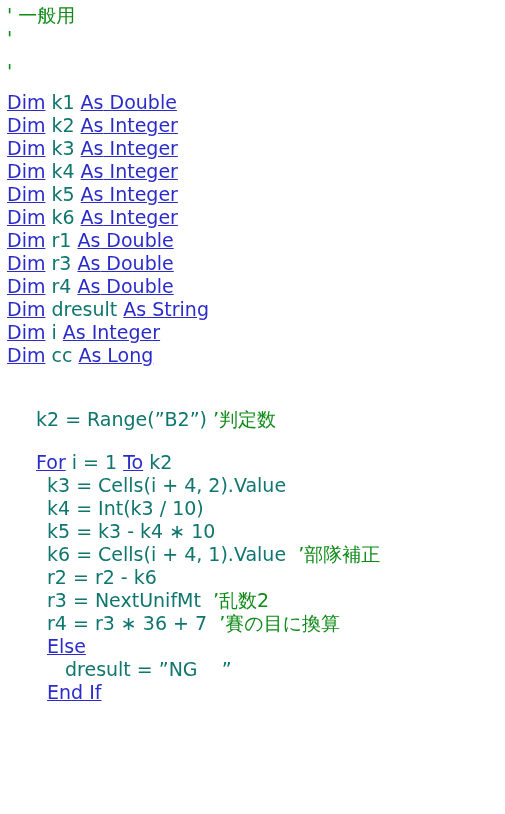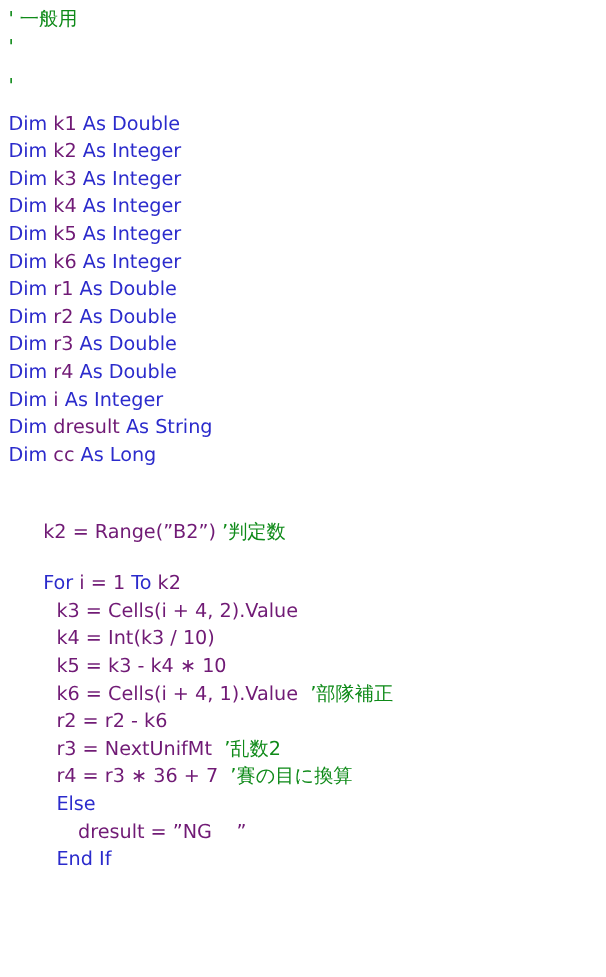--- a/index.html
+++ b/index.html
@@ -15,30 +15,30 @@
   }
   #code-view {
     position: relative;
     width: 505px;
     height: 814px;
     background: #ffffff;
     padding: 0;
     box-sizing: border-box;
   }
   .code-line {
-    font-size: 16px;
+    font-size: 19px;
     line-height: 23px;
     height: 23px;
     white-space: pre;
     color: #000000;
     letter-spacing: 0px;
   }
   .tok { white-space: pre; }
-  .tok-kw   { color: #2B2BCC; }
-  .tok-plain{ color: #701a75; }
+  .tok-kw   { color: #2B2BCC; text-decoration: underline; }
+  .tok-plain{ color: #0f766e; }
   .tok-cmt  { color: #0E8A18; }
 
   
   .block-comments { padding-top: 4px; padding-left: 7px; }
   .block-decl     { padding-top: 8px; padding-left: 7px; }
   .block-body     { padding-top: 41px; padding-left: 7px; }
 
   .spacer-sm { height: 10px; }
   .spacer-md { height: 20px; }
 
@@ -59,25 +59,24 @@
   </div>
 
   <div class="block-decl">
     <div class="code-line"><span class="tok tok-kw">Dim</span><span class="tok tok-plain"> k1 </span><span class="tok tok-kw">As</span><span class="tok tok-kw"> Double</span></div>
     <div class="code-line"><span class="tok tok-kw">Dim</span><span class="tok tok-plain"> k2 </span><span class="tok tok-kw">As</span><span class="tok tok-kw"> Integer</span></div>
     <div class="code-line"><span class="tok tok-kw">Dim</span><span class="tok tok-plain"> k3 </span><span class="tok tok-kw">As</span><span class="tok tok-kw"> Integer</span></div>
     <div class="code-line"><span class="tok tok-kw">Dim</span><span class="tok tok-plain"> k4 </span><span class="tok tok-kw">As</span><span class="tok tok-kw"> Integer</span></div>
     <div class="code-line"><span class="tok tok-kw">Dim</span><span class="tok tok-plain"> k5 </span><span class="tok tok-kw">As</span><span class="tok tok-kw"> Integer</span></div>
     <div class="code-line"><span class="tok tok-kw">Dim</span><span class="tok tok-plain"> k6 </span><span class="tok tok-kw">As</span><span class="tok tok-kw"> Integer</span></div>
     <div class="code-line"><span class="tok tok-kw">Dim</span><span class="tok tok-plain"> r1 </span><span class="tok tok-kw">As</span><span class="tok tok-kw"> Double</span></div>
-    <div class="code-line"><span class="tok tok-kw">Dim</span><span class="tok tok-plain"> r2 </span><span class="tok tok-kw">As</span><span class="tok tok-kw"> Double</span></div>
     <div class="code-line"><span class="tok tok-kw">Dim</span><span class="tok tok-plain"> r3 </span><span class="tok tok-kw">As</span><span class="tok tok-kw"> Double</span></div>
     <div class="code-line"><span class="tok tok-kw">Dim</span><span class="tok tok-plain"> r4 </span><span class="tok tok-kw">As</span><span class="tok tok-kw"> Double</span></div>
+    <div class="code-line"><span class="tok tok-kw">Dim</span><span class="tok tok-plain"> dresult </span><span class="tok tok-kw">As</span><span class="tok tok-kw"> String</span></div>
     <div class="code-line"><span class="tok tok-kw">Dim</span><span class="tok tok-plain"> i </span><span class="tok tok-kw">As</span><span class="tok tok-kw"> Integer</span></div>
-    <div class="code-line"><span class="tok tok-kw">Dim</span><span class="tok tok-plain"> dresult </span><span class="tok tok-kw">As</span><span class="tok tok-kw"> String</span></div>
     <div class="code-line"><span class="tok tok-kw">Dim</span><span class="tok tok-plain"> cc </span><span class="tok tok-kw">As</span><span class="tok tok-kw"> Long</span></div>
   </div>
 
   <div class="block-body">
 
     <div class="code-line indent-1"><span class="tok tok-plain">k2 = Range(”B2”)</span><span class="tok tok-cmt"> ’判定数</span></div>
 
     <div class="spacer-md"></div>
 
     <div class="code-line indent-1"><span class="tok tok-kw">For</span><span class="tok tok-plain"> i = 1 </span><span class="tok tok-kw">To</span><span class="tok tok-plain"> k2</span></div>

